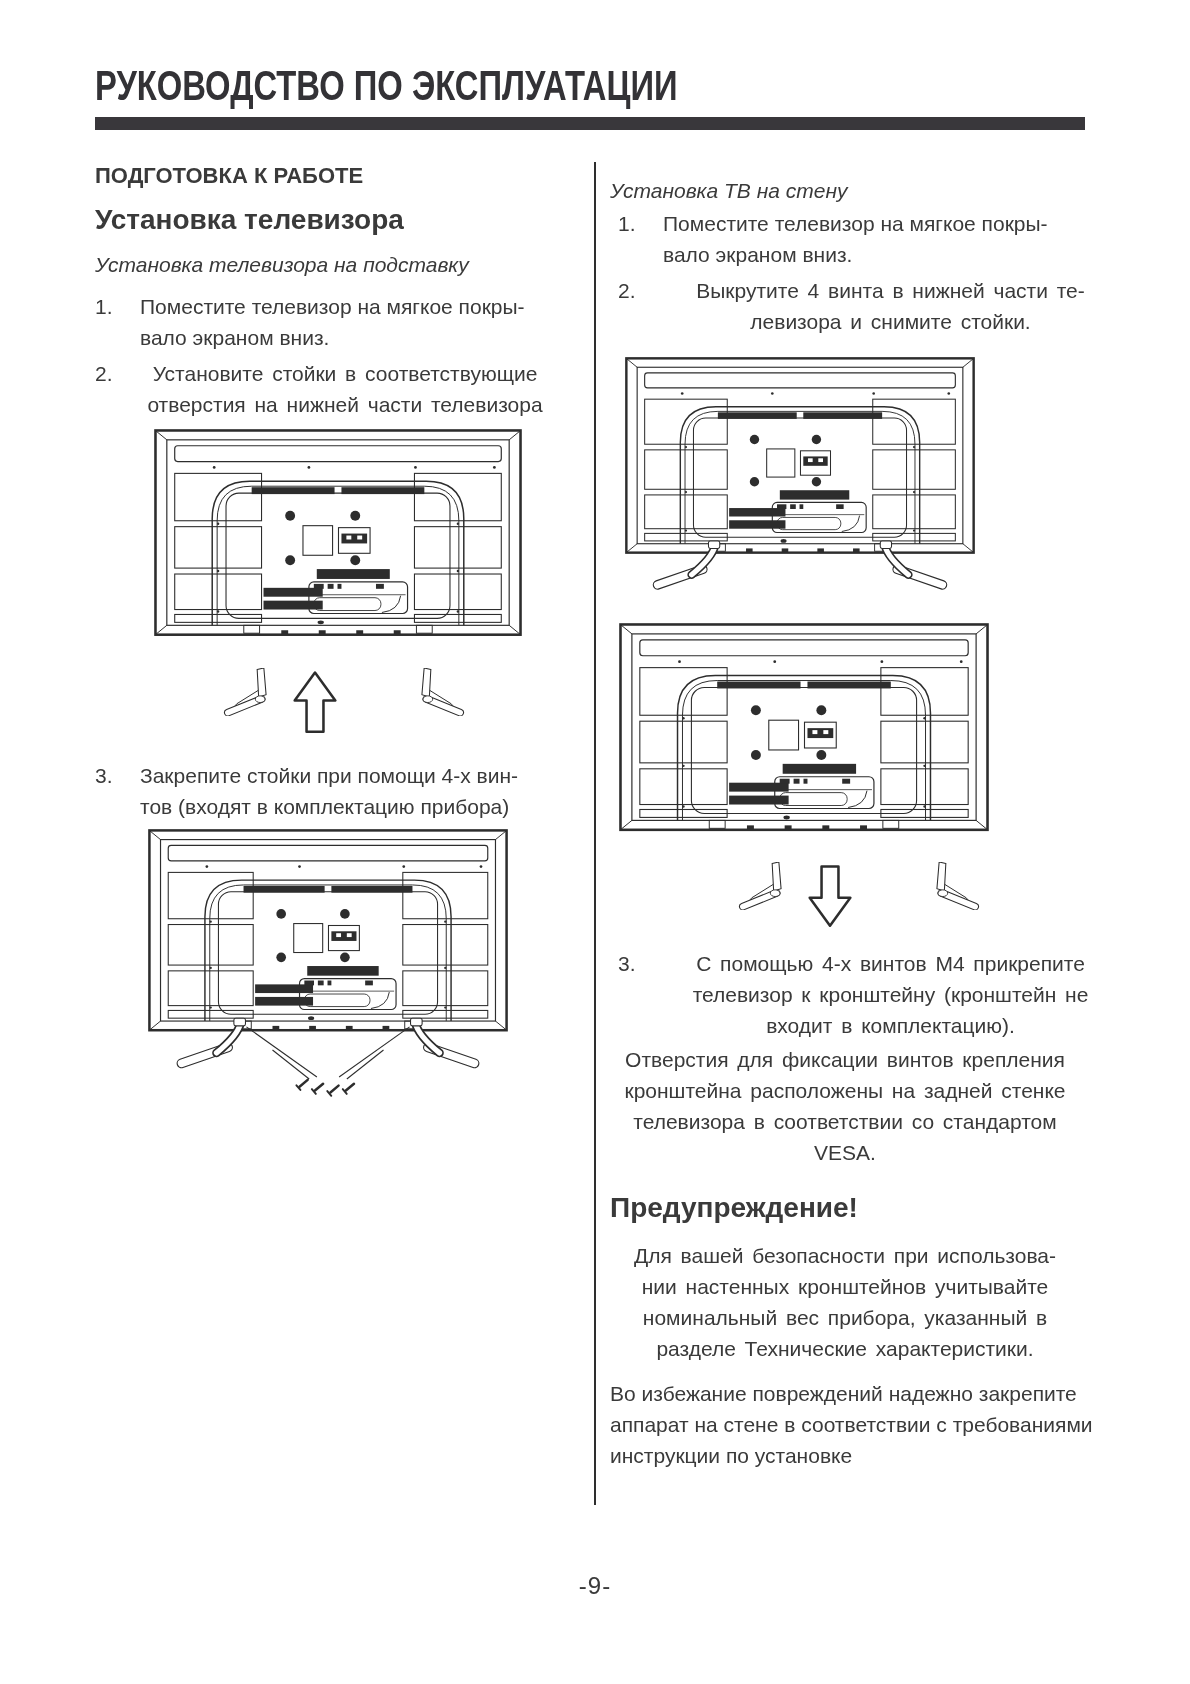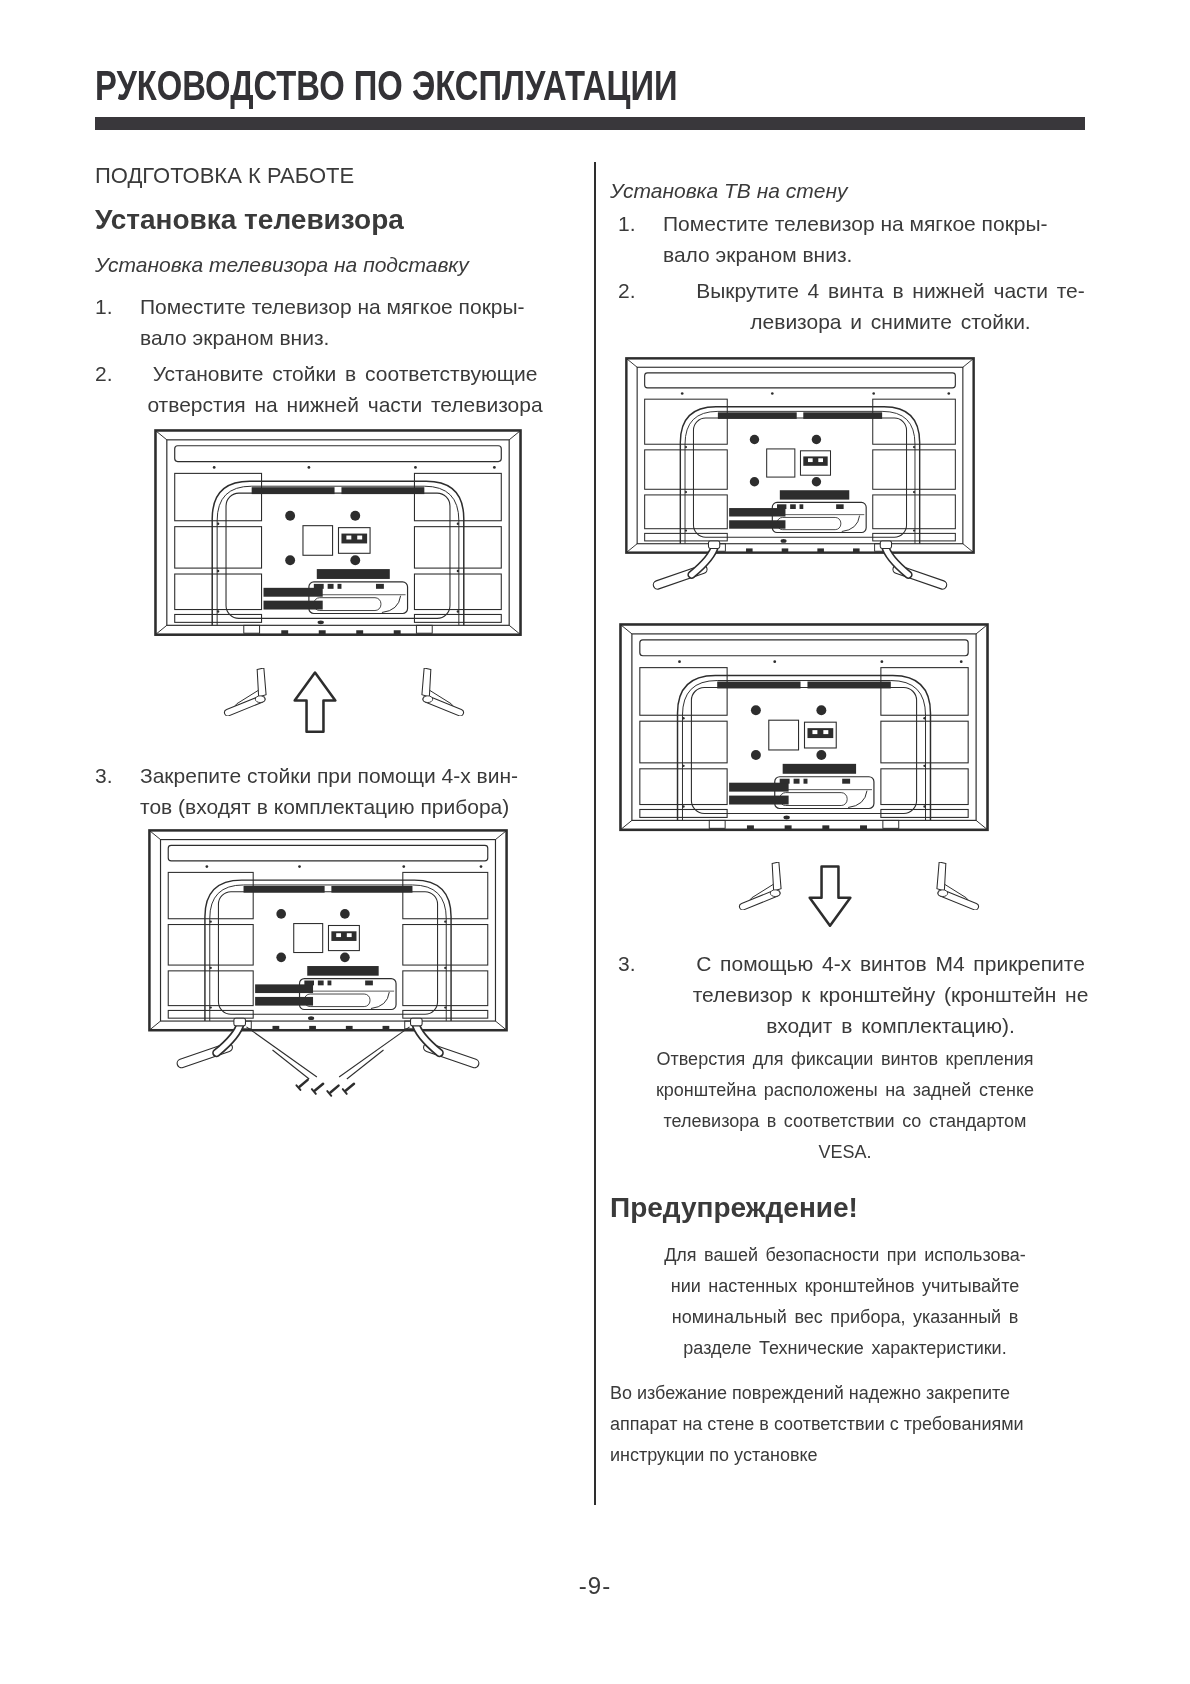--- a/index.html
+++ b/index.html
@@ -15,24 +15,24 @@
     position:absolute;left:95px;top:62px;font-size:42px;font-weight:700;
     white-space:nowrap;transform:scaleX(.78);transform-origin:0 50%;
     letter-spacing:0;color:#333236;
   }
   .title-rule{position:absolute;left:95px;top:117px;width:990px;height:13px;background:var(--rule,#39373b);}
   .column-divider{position:absolute;left:594px;top:162px;width:2px;height:1343px;background:#2e2e2e;}
   .col{position:absolute;top:160px;}
   .col-left{left:95px;width:455px;height:1190px;}
   .col-right{left:610px;width:545px;height:1330px;}
   .abs{position:absolute;left:0;}
-  .h-caps{font-size:22px;line-height:26px;font-weight:400;}
+  .h-caps{font-size:22px;line-height:26px;font-weight:700;}
   .h-bold{font-size:28px;line-height:25px;font-weight:700;}
   .h-italic{font-size:21px;line-height:25px;font-style:italic;}
-  .body-txt{font-size:18px;line-height:31px;}
+  .body-txt{font-size:21px;line-height:31px;}
   .step{display:flex;font-size:21px;line-height:31px;}
   .step .num{flex:none;width:45px;}
   .step .txt{flex:1;}
   .ws1{word-spacing:.14em;text-align:center;}
   .fig{position:absolute;}
   .feet-row{position:absolute;left:0;width:100%;height:80px;}
   .feet-row .ic{position:absolute;top:0;}
   .page-number{position:absolute;left:0;top:1572px;width:100%;text-align:center;font-size:24px;letter-spacing:1px;}
 </style>
 </head>

